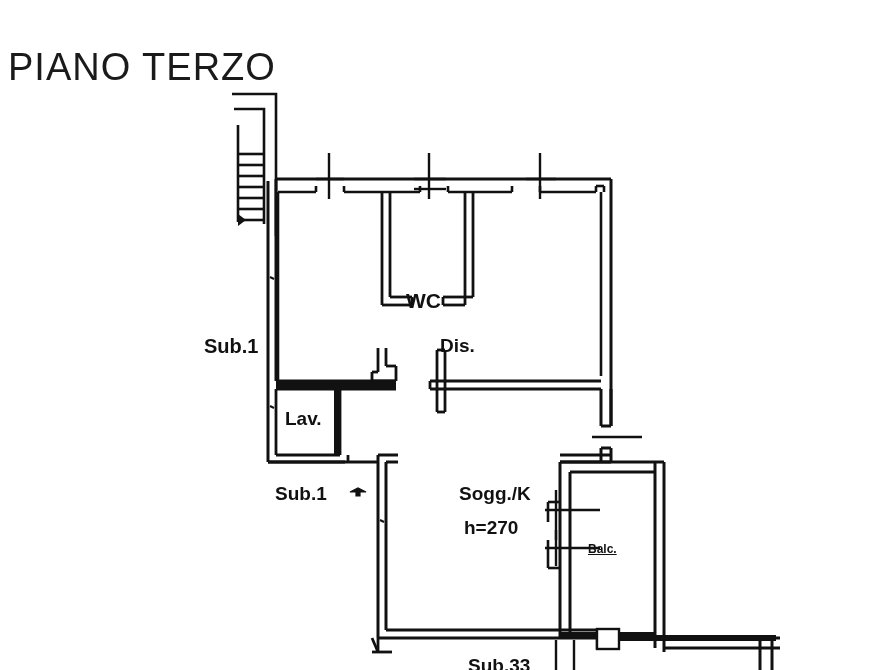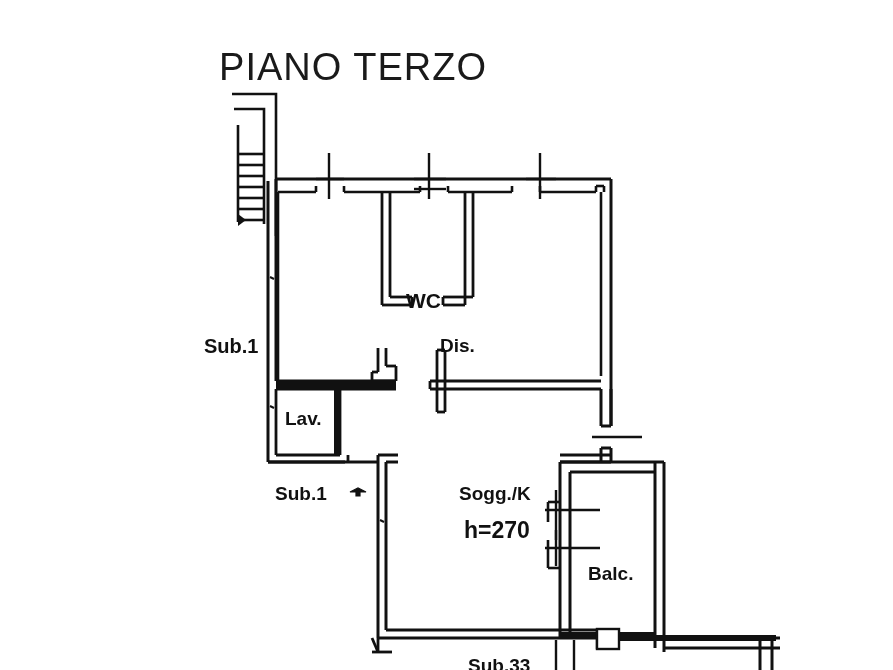--- a/index.html
+++ b/index.html
@@ -14,24 +14,24 @@
     font-family: "Liberation Sans", sans-serif;
   }
   #plan-root {
     position: relative;
     width: 893px;
     height: 670px;
     background: #ffffff;
   }
   #plan-title {
     position: absolute;
-    left: 0;
+    left: 8px;
     top: 46px;
     width: 706px;
-    text-align: center;
+    text-align: left;
     font-family: "Liberation Sans", sans-serif;
     font-size: 38px;
     font-weight: 400;
     letter-spacing: 1px;
     color: #1a1a1a;
     user-select: none;
   }
   #plan-svg {
     position: absolute;
     left: 0;
@@ -44,22 +44,22 @@
     color: #111111;
     white-space: nowrap;
     user-select: none;
   }
   .lbl-wc      { left: 406px; top: 241px; font-size: 21px; margin-top: 48px; }
   .lbl-dis     { left: 408px; top: 335px; font-size: 19px; margin-left: 32px; }
   .lbl-lav     { left: 285px; top: 408px; font-size: 19px; }
   .lbl-sub1a   { left: 204px; top: 335px; font-size: 20px; }
   .lbl-sub1b   { left: 275px; top: 483px; font-size: 19px; }
   .lbl-sogg    { left: 459px; top: 483px; font-size: 19px; }
-  .lbl-h270    { left: 464px; top: 517px; font-size: 23px; }
-  .lbl-balc    { left: 588px; top: 563px; font-size: 19px; }
+  .lbl-h270    { left: 464px; top: 517px; font-size: 19px; }
+  .lbl-balc    { left: 588px; top: 542px; font-size: 12px; text-decoration: underline; }
   .lbl-sub33   { left: 468px; top: 655px; font-size: 19px; }
 </style>
 </head>
 <body>
 
 <div id="plan-root">
 
   <div id="plan-title">PIANO TERZO</div>
 
   <svg id="plan-svg" width="893" height="670" viewBox="0 0 893 670">

